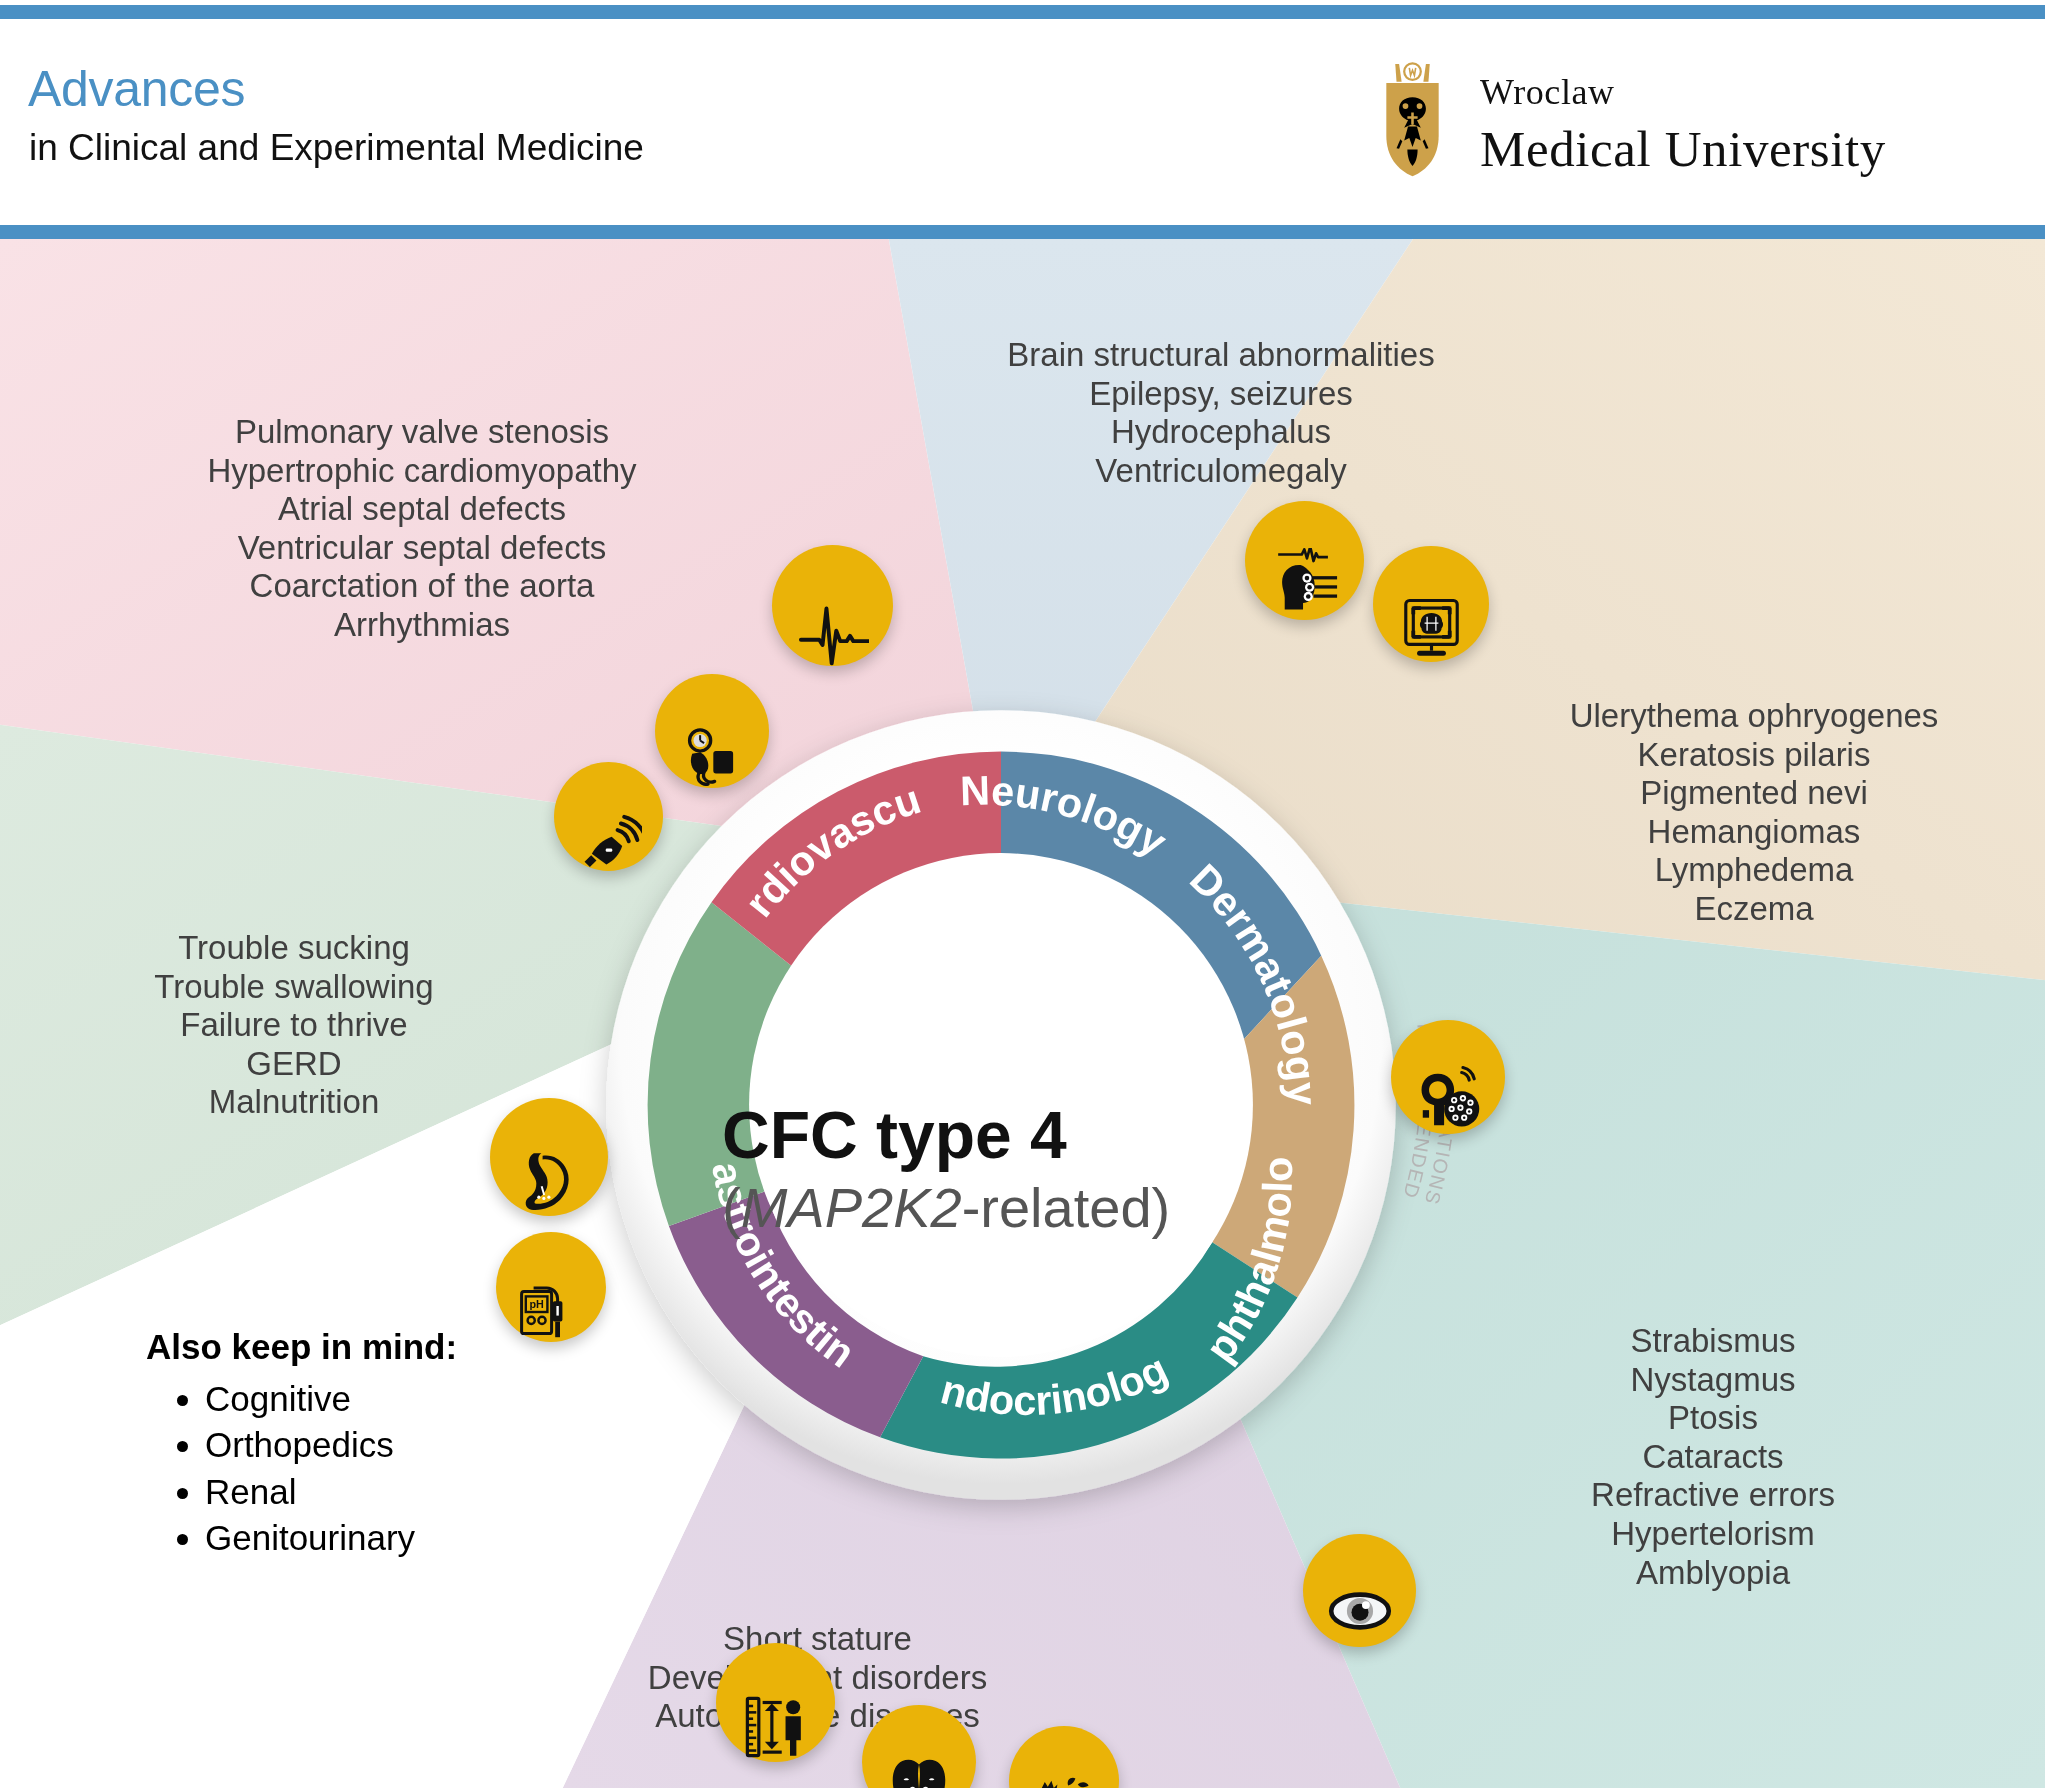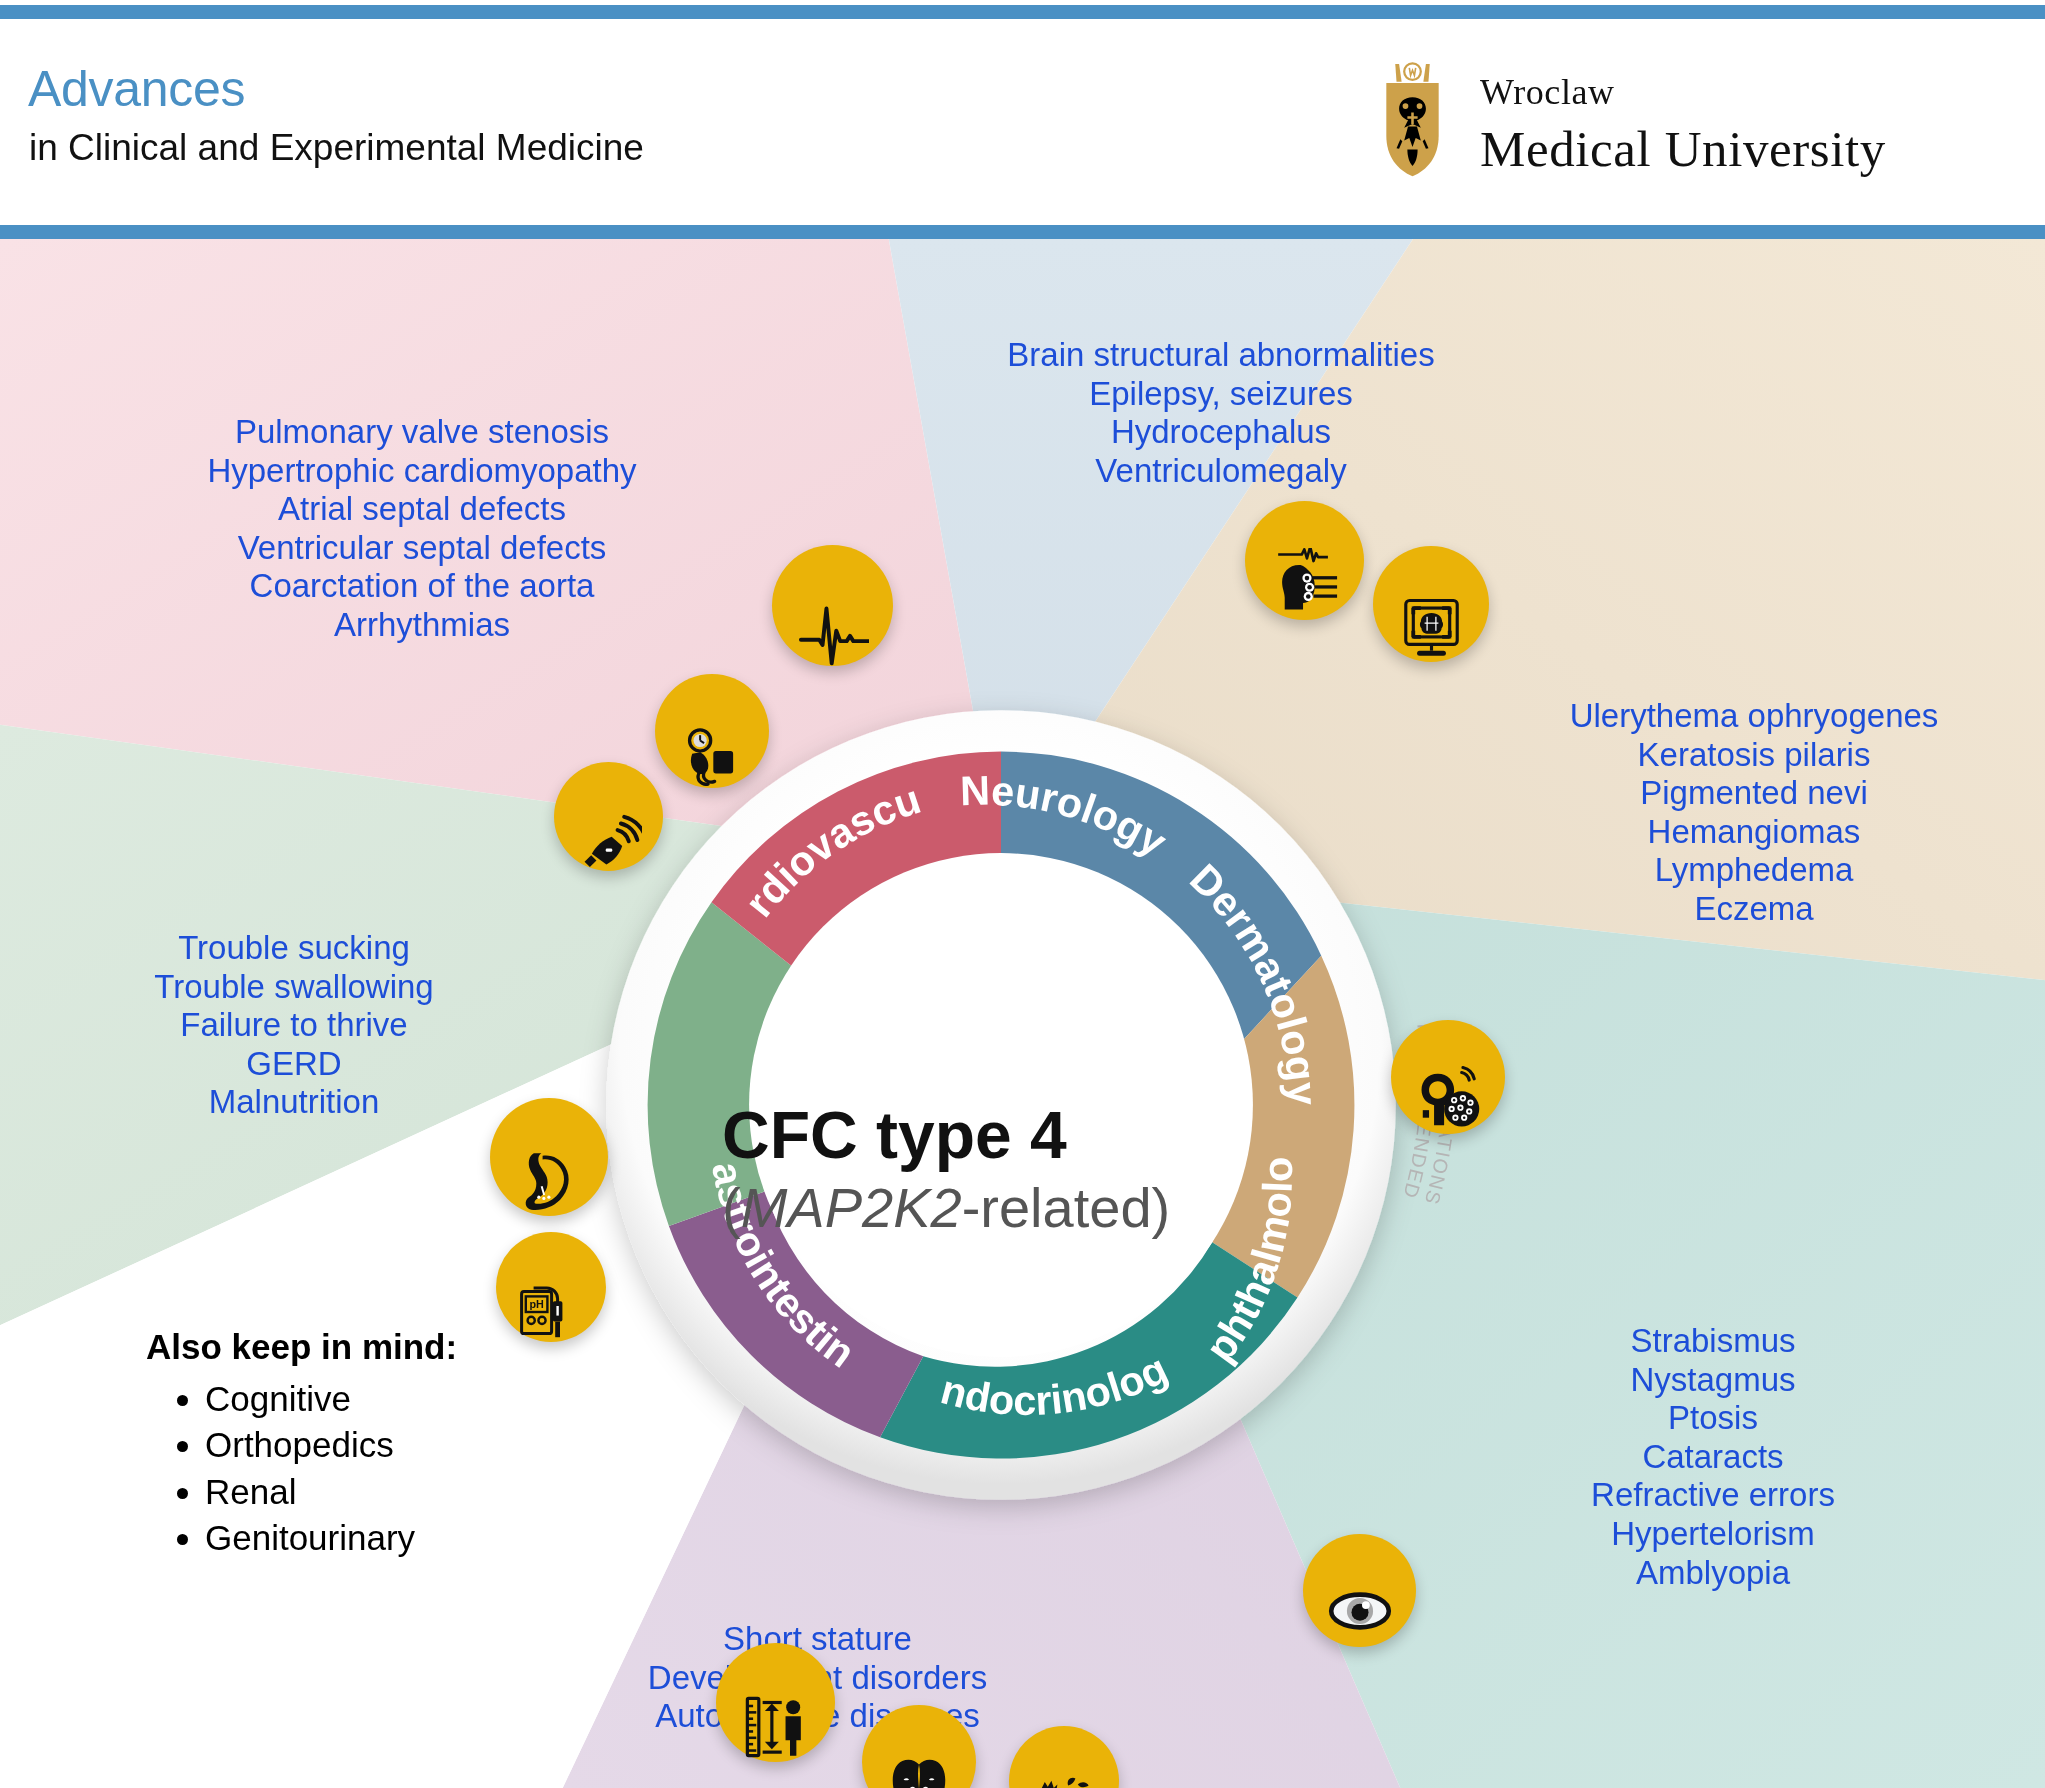--- a/index.html
+++ b/index.html
@@ -34,21 +34,21 @@
   .logo-l1 { font-family: "Liberation Serif", serif; font-size: 36px; letter-spacing: 0.6px; color: #111; line-height: 1.05; margin-top: 24px; }
   .logo-l2 { font-family: "Liberation Serif", serif; font-size: 51px; letter-spacing: 0.6px; color: #111; line-height: 1.05; margin-top: 11px; }
 
   
   .canvas { position: absolute; left: 0; top: 239px; width: 2046px; height: 1549px; overflow: hidden; background: #fff; }
   .sectors { position: absolute; left: 0; top: 0; width: 2046px; height: 1549px; }
 
   
   .tblock {
     position: absolute;
-    color: #1d4ed8;
+    color: #404040;
     font-size: 33px;
     line-height: 1.17;
     text-align: center;
     white-space: pre-line;
   }
 
   #txt-cardio { left: 147px;  top: 174px;  width: 550px; }
   #txt-neuro  { left: 946px; top: 97px;  width: 550px; }
   #txt-derm   { left: 1511px; top: 458px;  width: 486px; }
   #txt-ophtha { left: 1470px; top: 1083px; width: 486px; }

